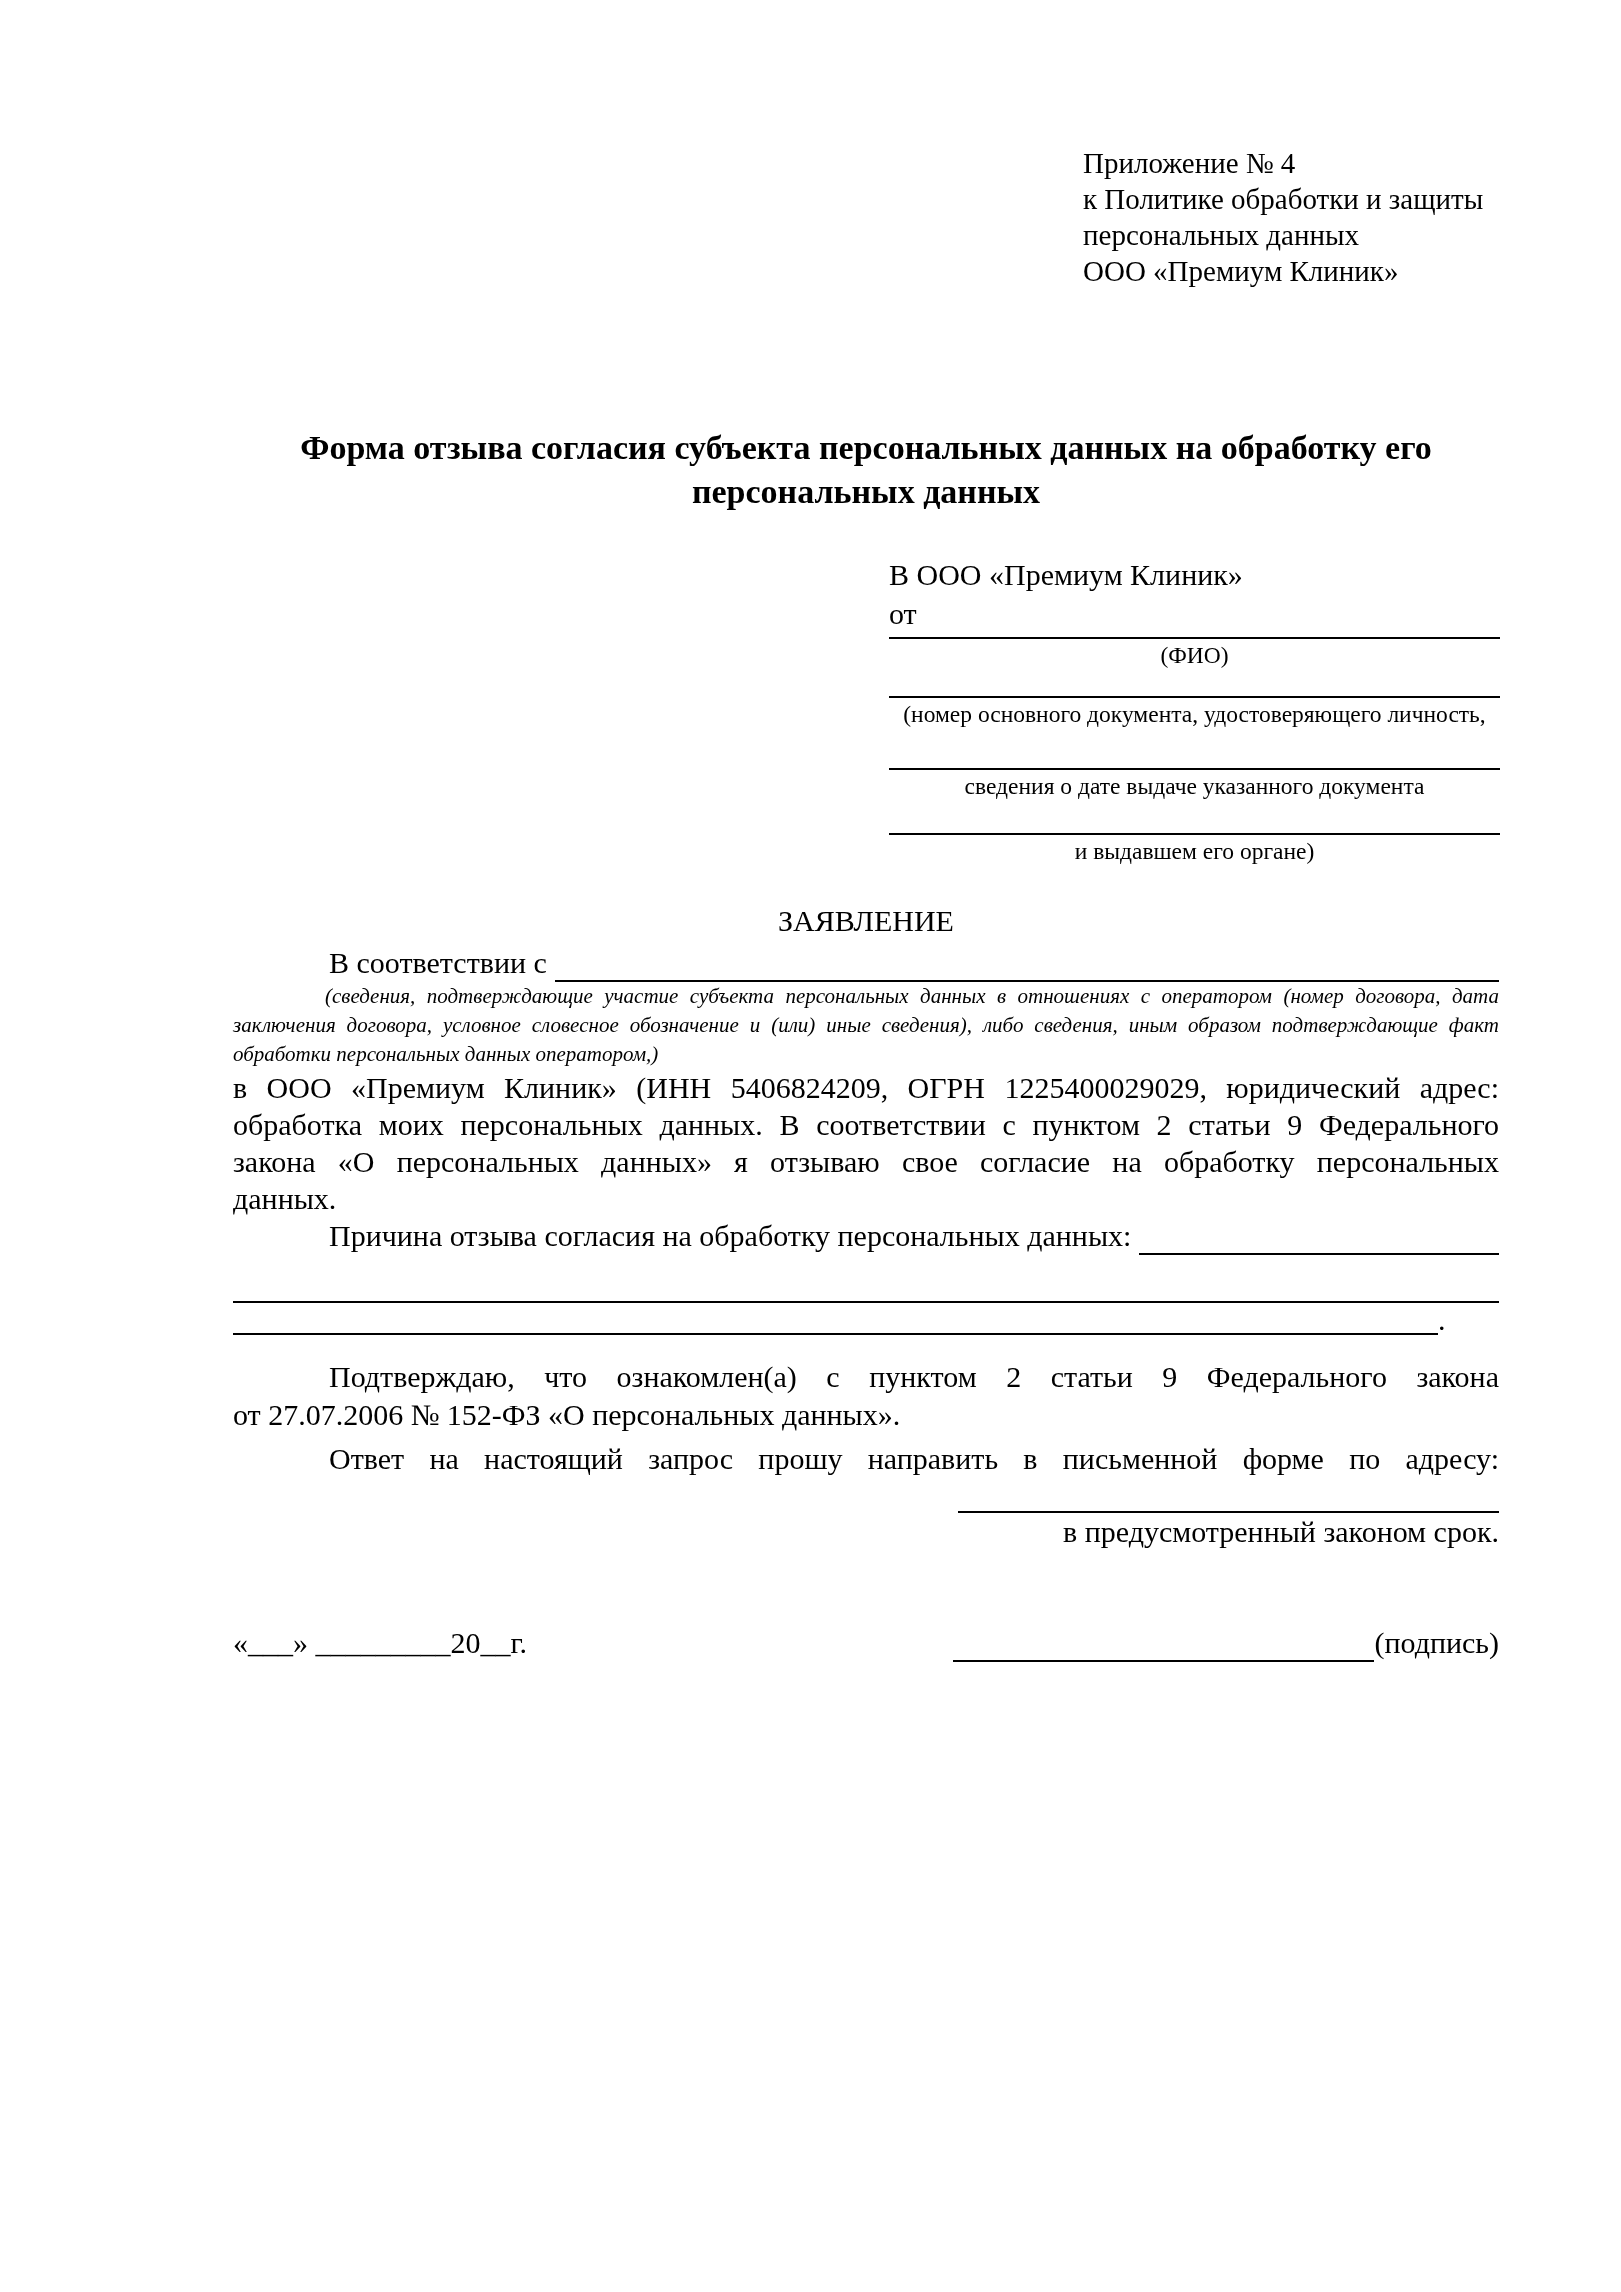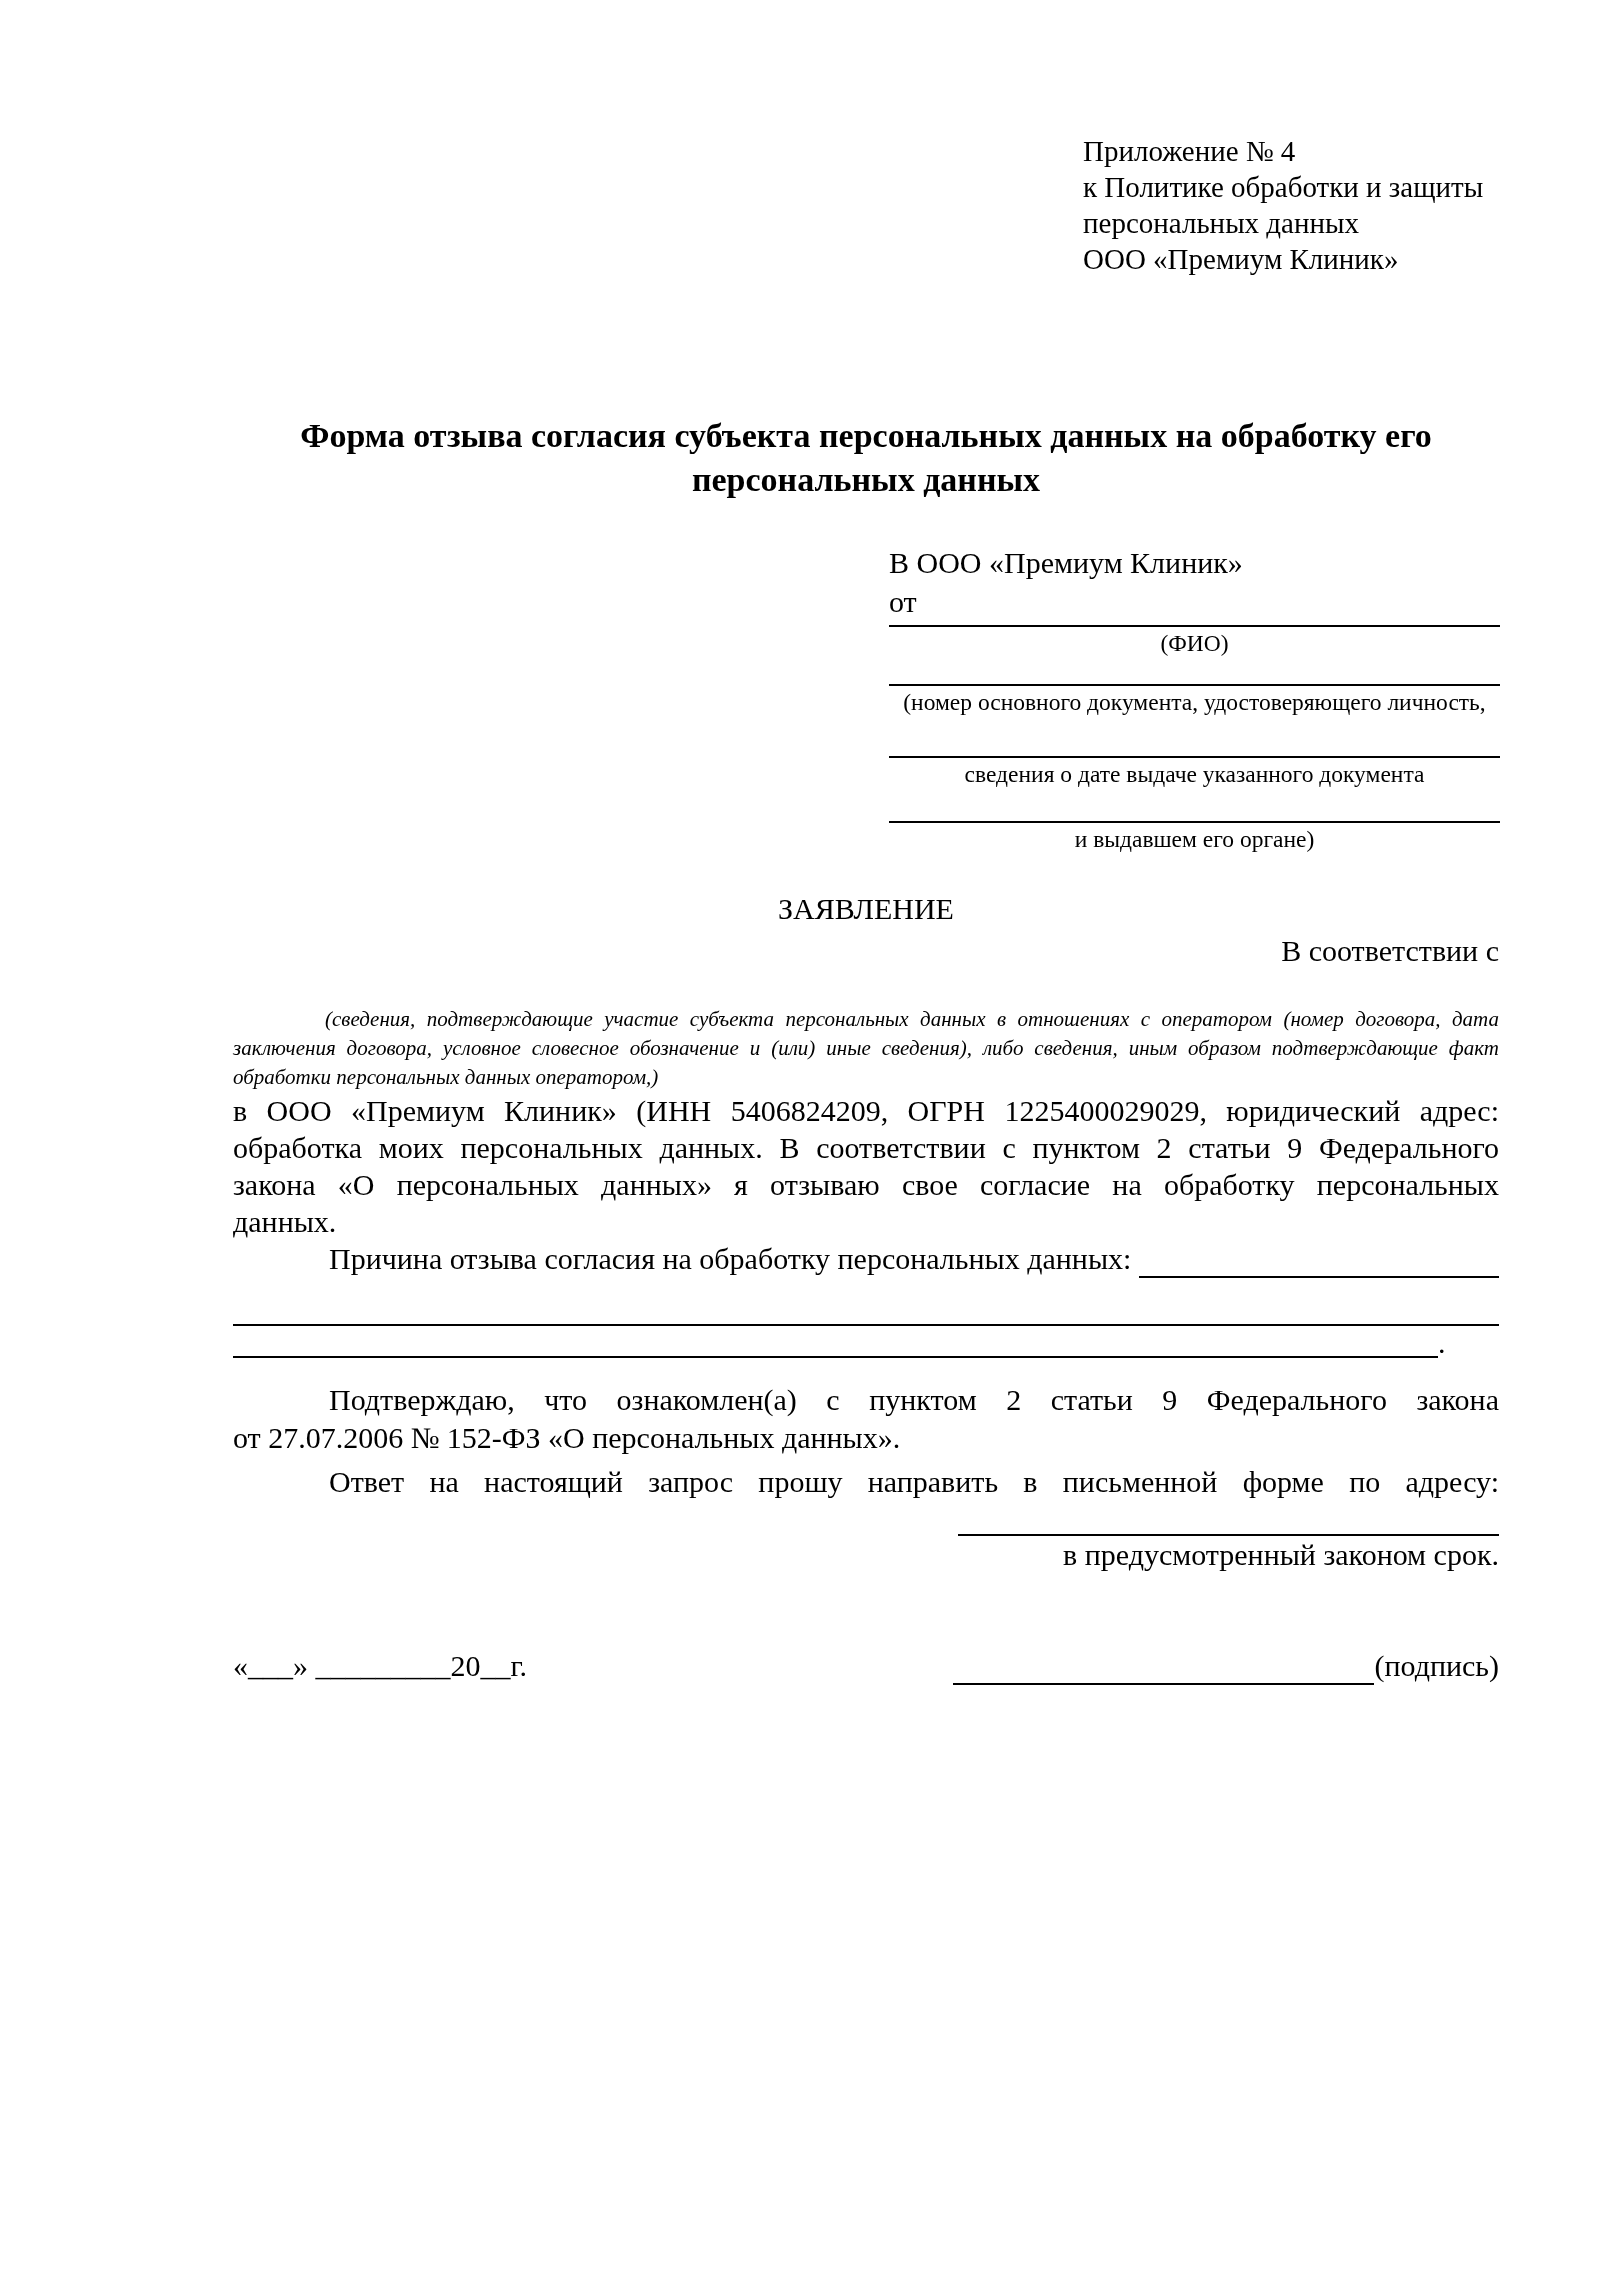--- a/index.html
+++ b/index.html
@@ -3,40 +3,40 @@
 <meta charset="utf-8">
 <style>
   html,body { margin:0; padding:0; background:#ffffff; }
   .page {
     position:relative;
     width:1621px; height:2293px;
     background:#ffffff;
     color:#000000;
     font-family:"Liberation Serif","DejaVu Serif",serif;
     box-sizing:border-box;
-    padding:4px 122px 0 233px;
+    padding:16px 122px 0 233px;
     overflow:hidden;
   }
   
   .appendix { margin-left:850px; margin-top:129px; font-size:29px; line-height:36px; }
   
   .title { margin:137px 0 0 0; font-size:34px; line-height:44px; font-weight:bold; text-align:center; }
   
   .addressee { margin-left:656px; margin-top:41px; width:611px; }
   .addressee .txt { font-size:30px; line-height:39px; }
   .caption { font-size:23.5px; line-height:27.4px; text-align:center; }
   .ul { border-bottom:2.9px solid #000000; height:0; }
   .ul-fio  { margin-top:3.9px; }
   .ul-doc1 { margin-top:26.5px; }
   .ul-doc2 { margin-top:40px; }
   .ul-doc3 { margin-top:33px; }
   .addressee .caption { margin-top:2.9px; }
   
   .heading { margin-top:35px; font-size:30px; line-height:39px; text-align:center; }
-  .intro-row { margin-top:3.9px; display:flex; align-items:flex-end; font-size:30px; line-height:39px; padding-left:96px;flex-direction:column; }
+  .intro-row { margin-top:3.9px; display:flex; align-items:flex-end; font-size:30px; line-height:39px; padding-left:96px; }
   .intro-row .label { white-space:nowrap; }
   .fill { flex:1 1 auto; border-bottom:2.9px solid #000000; height:33px; margin-left:7.8px; }
   .footnote { font-size:21px; line-height:29px;font-style:italic; }
   .footnote .fl { text-align:justify; text-align-last:justify; }
   .footnote .fl.first { padding-left:92px; }
   .footnote .fl.last { text-align:left; text-align-last:left; }
   .bodyline { font-size:30px; line-height:37px; text-align:justify; text-align-last:justify; }
   .bodyline.last { text-align-last:left; }
   .reason-row { display:flex; align-items:flex-end; font-size:30px; line-height:38px; padding-left:96px; }
   .reason-row .label { white-space:nowrap; }

